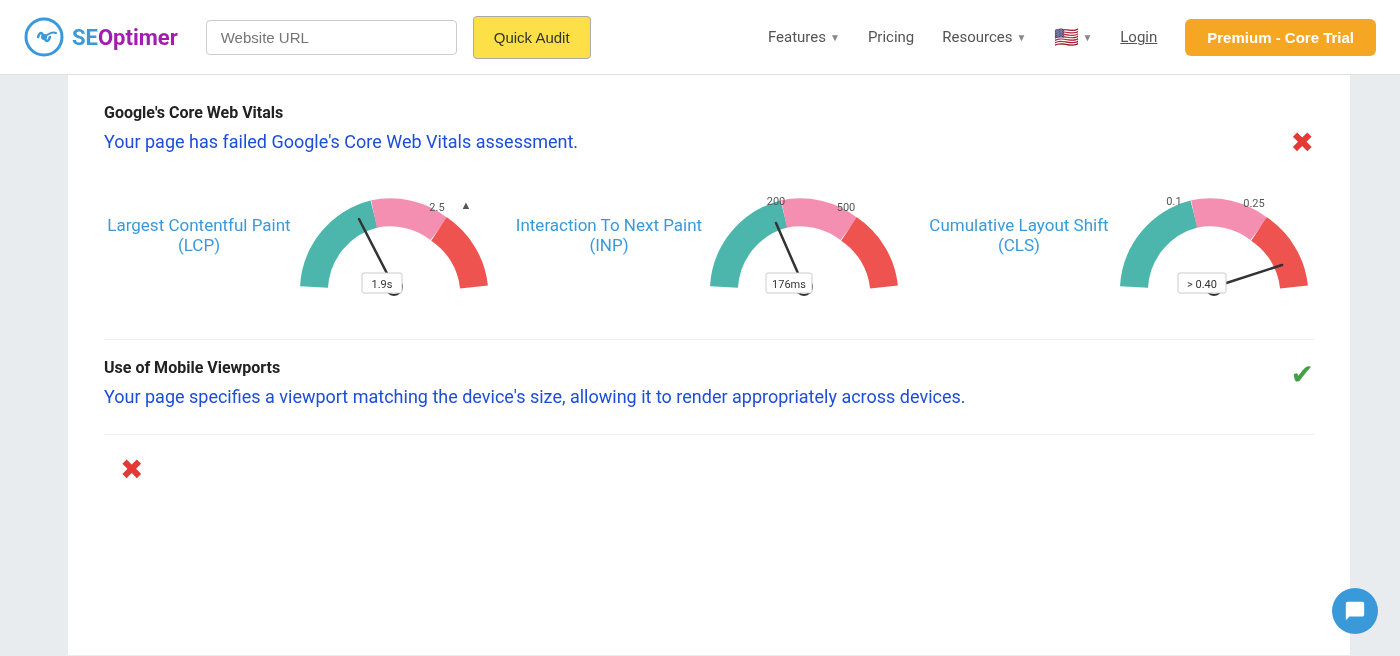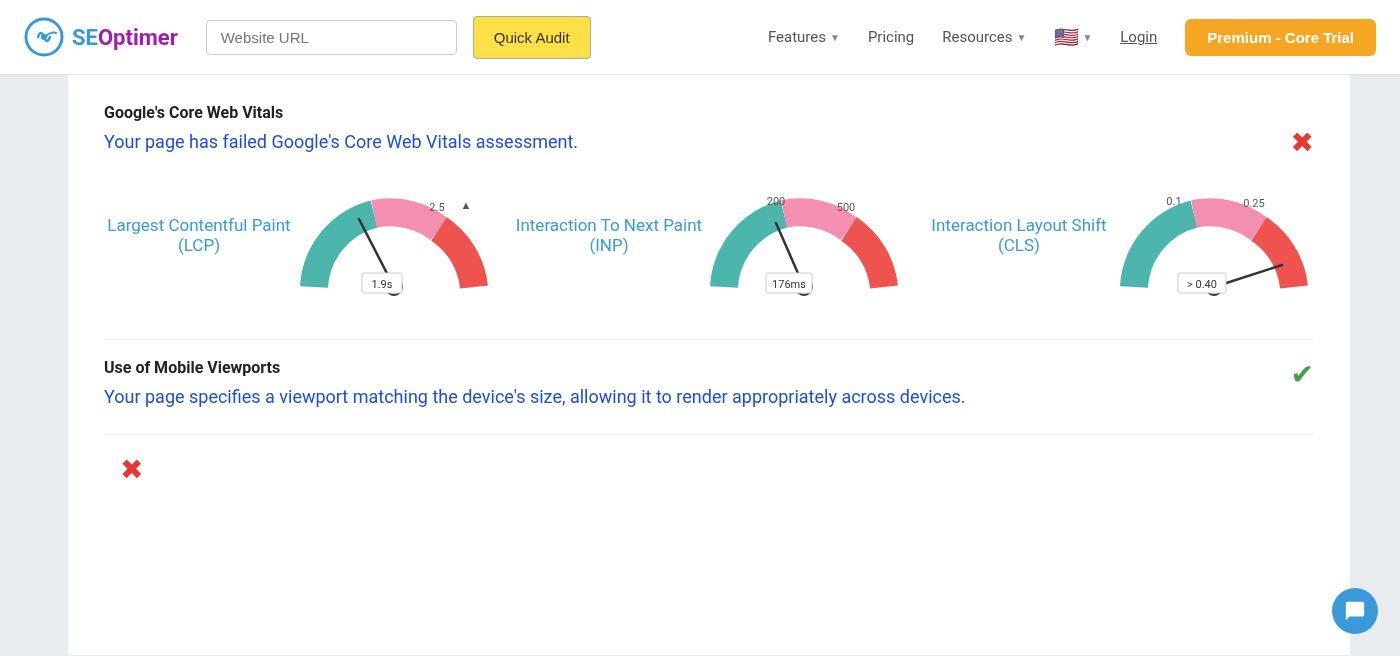--- a/index.html
+++ b/index.html
@@ -306,21 +306,21 @@
               <line x1="100" y1="110" x2="72" y2="46" stroke="#333" stroke-width="2.5" stroke-linecap="round"></line>
               <circle cx="100" cy="110" r="8" fill="none" stroke="#333" stroke-width="2"></circle>
 
               <rect x="62" y="96" width="46" height="20" fill="white" stroke="#ccc" stroke-width="1" rx="2"></rect>
               <text x="85" y="111" font-size="11" fill="#333" text-anchor="middle">176ms</text>
             </svg>
           </div>
         </div>
 
         <div class="gauge-item">
-          <div class="gauge-label">Interaction Layout Shift (CLS)</div>
+          <div class="gauge-label">Cumulative Layout Shift (CLS)</div>
           <div class="gauge-svg-wrap">
             <svg width="200" height="130" viewBox="0 0 200 130">
 
               <path d="M 20 110 A 80 80 0 0 1 80 37" stroke="#4db6ac" stroke-width="28" fill="none" stroke-linecap="butt"></path>
 
               <path d="M 80 37 A 80 80 0 0 1 145 52" stroke="#f48fb1" stroke-width="28" fill="none" stroke-linecap="butt"></path>
 
               <path d="M 145 52 A 80 80 0 0 1 180 110" stroke="#ef5350" stroke-width="28" fill="none" stroke-linecap="butt"></path>
 
               <text x="60" y="28" font-size="11" fill="#555" text-anchor="middle">0.1</text>

